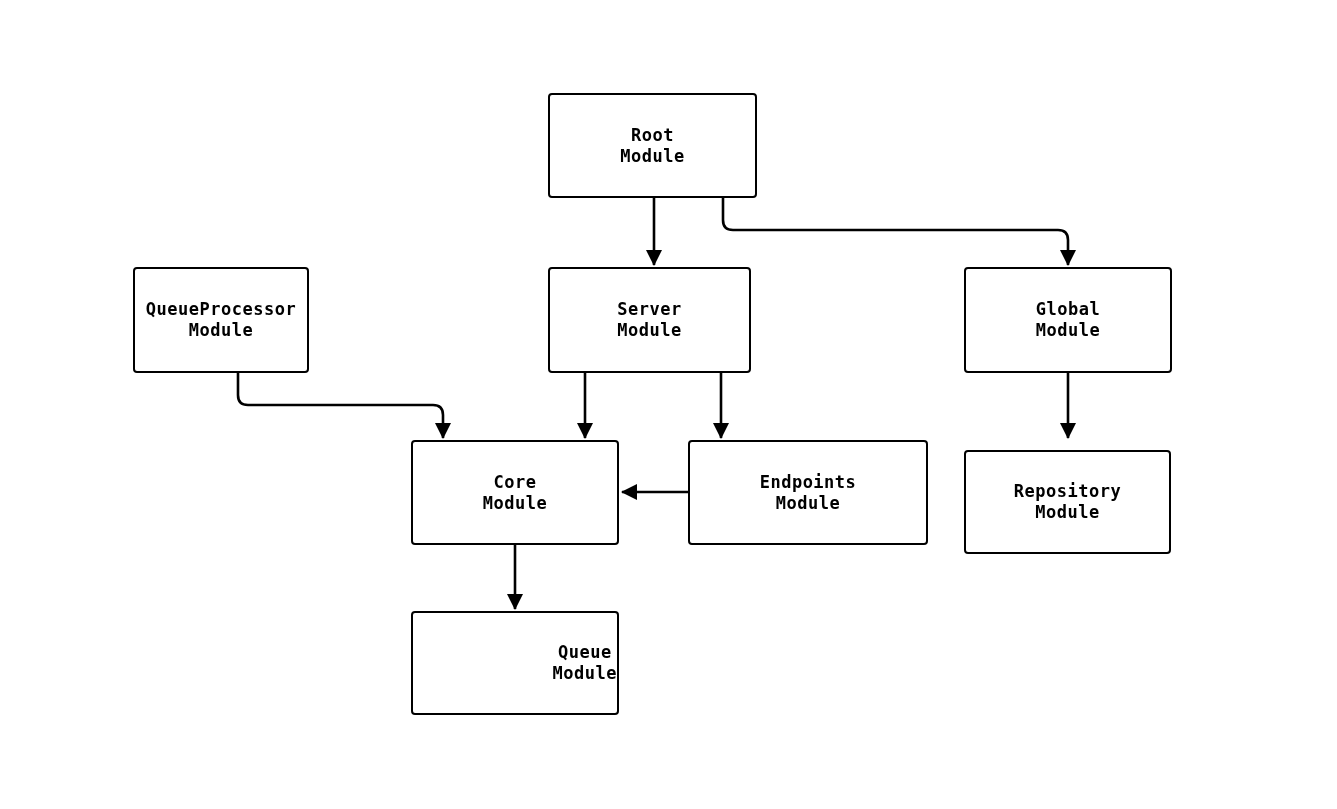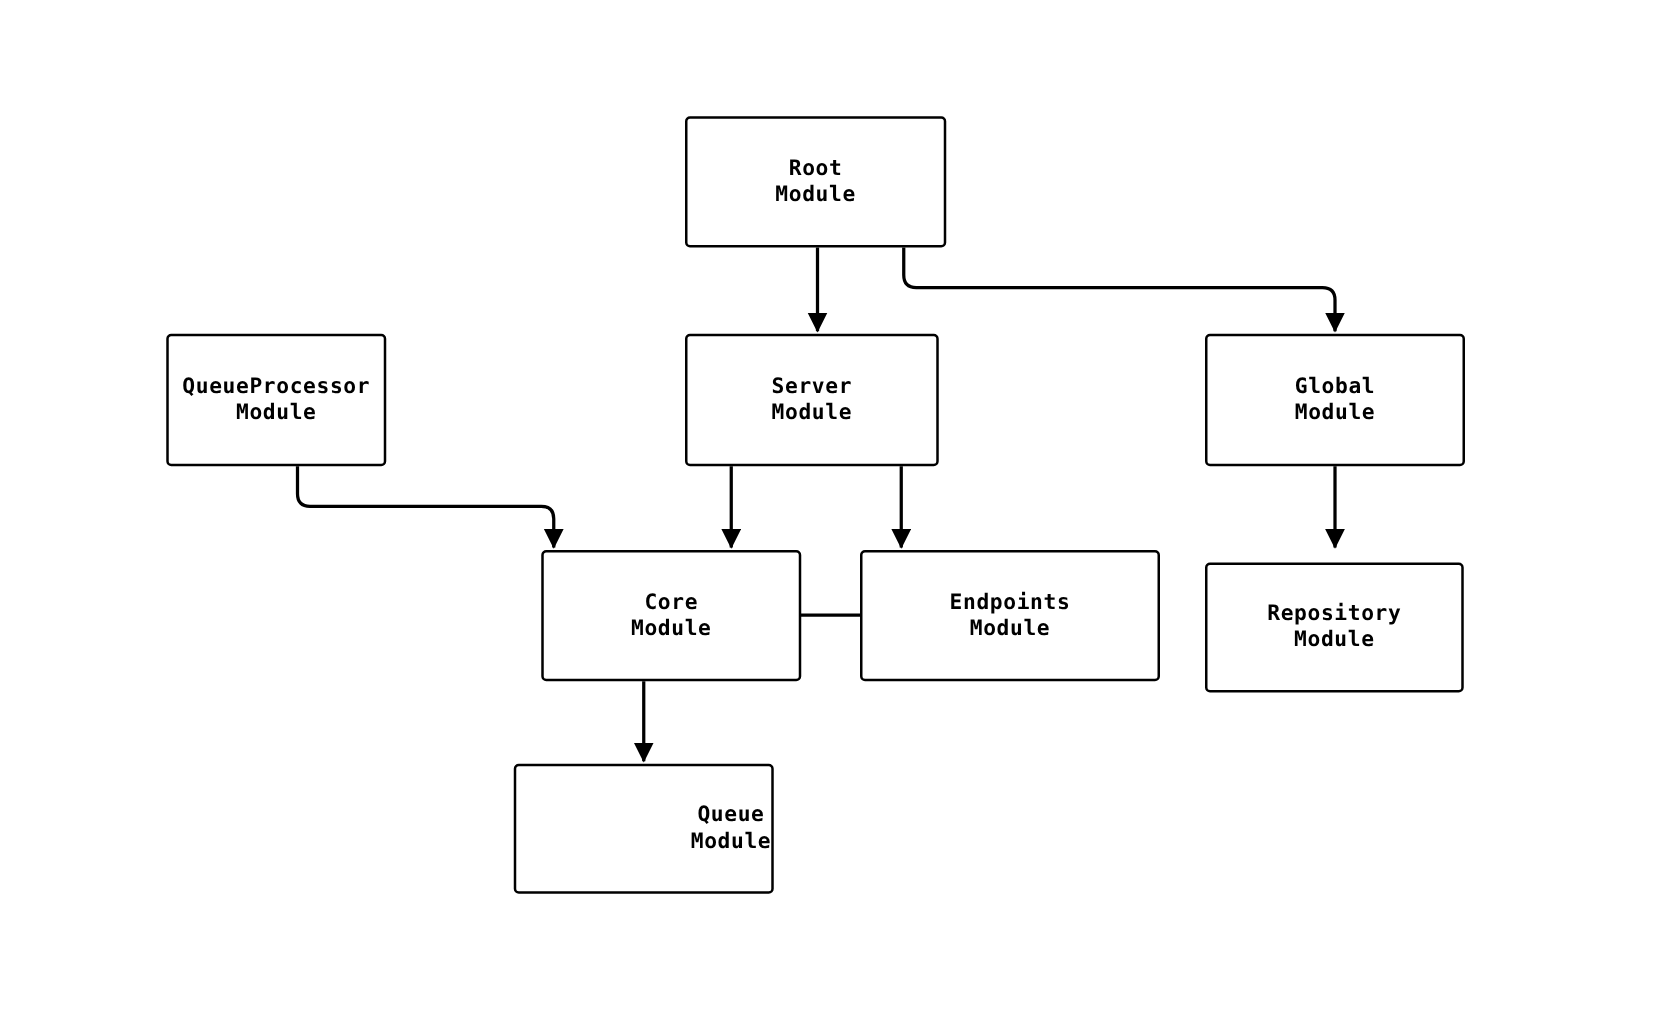--- a/index.html
+++ b/index.html
@@ -81,21 +81,21 @@
   <div class="node" style="left:548px; top:267px; width:203px; height:106px;">
     <span class="node-label">Server
 Module</span>
   </div>
 
   <div class="node" style="left:964px; top:267px; width:208px; height:106px;">
     <span class="node-label">Global
 Module</span>
   </div>
 
-  <div class="node" style="left:411px; top:440px; width:208px; height:105px;margin-left:22px;">
+  <div class="node" style="left:411px; top:440px; width:208px; height:105px;">
     <span class="node-label">Core
 Module</span>
   </div>
 
   <div class="node" style="left:688px; top:440px; width:240px; height:105px;">
     <span class="node-label">Endpoints
 Module</span>
   </div>
 
   <div class="node" style="left:964px; top:440px; width:207px; height:104px;margin-top:10px;">

